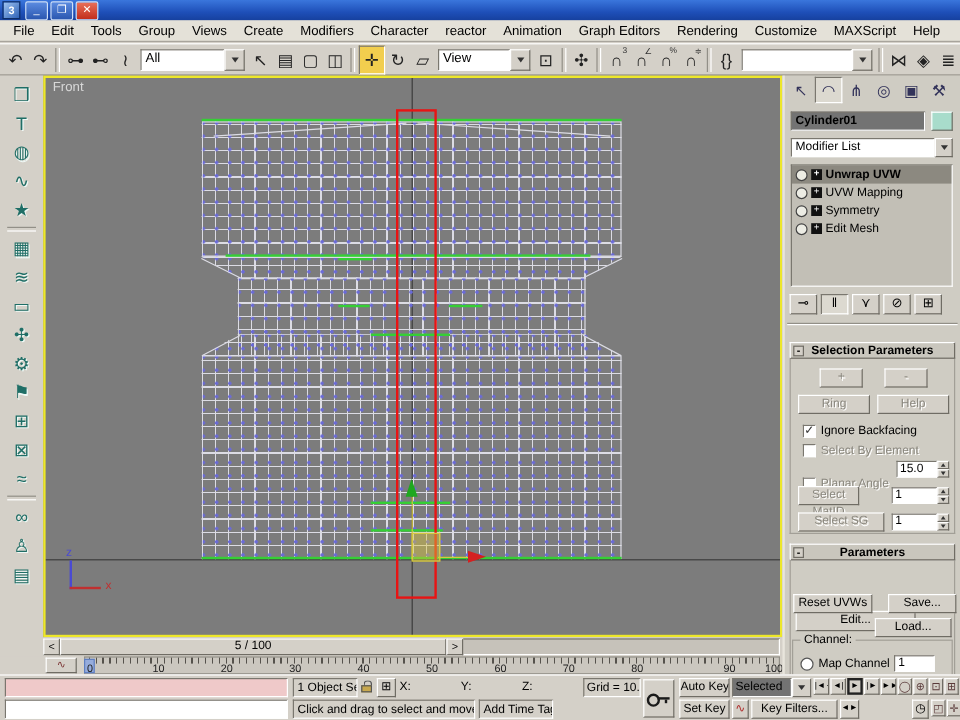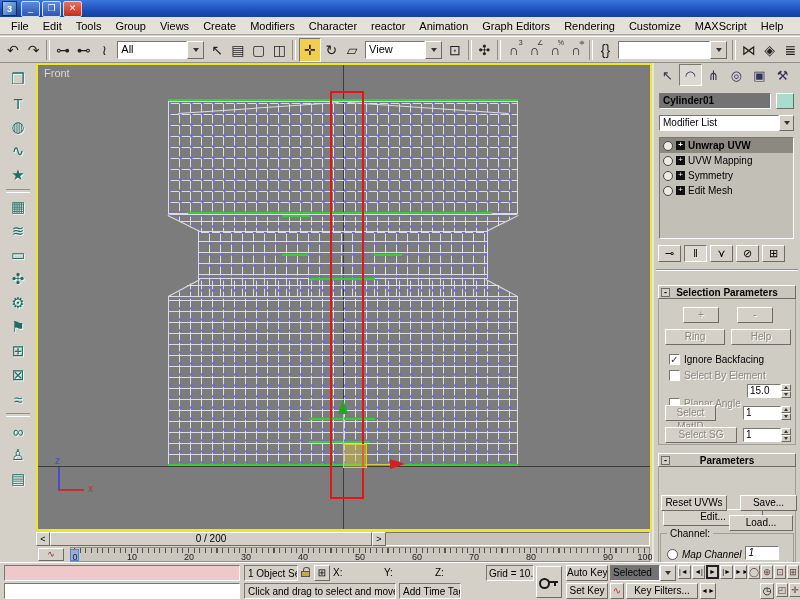--- a/index.html
+++ b/index.html
@@ -135,21 +135,21 @@
   .spinfield .fv{flex:1;background:#fff;border:1px solid;border-color:#7A776F #FFF #FFF #7A776F;
     font-size:10px;padding:0 2px;box-sizing:border-box;}
   .spincol{width:10px;display:flex;flex-direction:column;}
   .spincol div{flex:1;background:#D4D0C8;border:1px solid;border-color:#FFF #6F6C64 #6F6C64 #FFF;
     display:flex;align-items:center;justify-content:center;box-sizing:border-box;}
   .spincol .tri-down{border-left-width:2px;border-right-width:2px;border-top-width:3px;}
   .spincol .tri-up{border-left-width:2px;border-right-width:2px;border-bottom-width:3px;}
   .chan{position:absolute;left:6px;top:470px;width:134px;height:40px;border:1px solid #A29F97;box-sizing:border-box;}
   .chan .legend{position:absolute;left:6px;top:-6px;background:#CFCCC3;padding:0 3px;font-size:10px;}
   .chan .radio{width:9px;height:9px;border:1px solid #555;border-radius:50%;background:#fff;display:inline-block;}
-  .chan .row{position:absolute;left:6px;top:12px;display:flex;align-items:flex-end;gap:4px;font-size:10px;font-style:italic;}
+  .chan .row{position:absolute;left:6px;top:12px;display:flex;align-items:center;gap:4px;font-size:10px;}
   
   .statusbar{position:absolute;left:0;top:562px;width:800px;height:38px;background:#D4D0C8;border-top:1px solid #fff;}
   .cell{position:absolute;box-sizing:border-box;font-size:10px;}
   .lbl{background:none;border:none;line-height:16px;}
   .mini-pink{left:4px;top:2px;width:236px;height:16px;background:#EFC9C9;}
   .mini-white{left:4px;top:20px;width:236px;height:16px;background:#FFFFFF;}
   .txtcell{padding:1px 3px;line-height:13px;white-space:nowrap;overflow:hidden;background:#D4D0C8;
     border:1px solid;border-color:#7A776F #FFF #FFF #7A776F;}
   .sbtn{text-align:center;line-height:14px;white-space:nowrap;overflow:hidden;}
   .keyicon{position:absolute;left:536px;top:3px;width:26px;height:32px;display:flex;align-items:center;justify-content:center;box-sizing:border-box;}
@@ -305,21 +305,21 @@
           <div class="tri-x"></div>
           <div class="tri-zl">z</div>
           <div class="tri-xl">x</div>
         </div>
       </div>
   </div>
 
   <div class="timeslider">
     <div class="ts-groove"></div>
     <div class="ts-arrow raised" style="left:0;">&lt;</div>
-    <div class="ts-btn raised">0 / 200</div>
+    <div class="ts-btn raised">5 / 100</div>
     <div class="ts-arrow raised" style="left:336px;">&gt;</div>
   </div>
 
   <div class="trackbar">
     <div class="tk-btn raised">∿</div>
     <div class="ruler" id="ruler">
       <div class="minor"></div>
       <div class="marker"></div>
     <div class="num" style="left: 4px;">0</div>
         <div class="num" style="left: 61px;">10</div>

